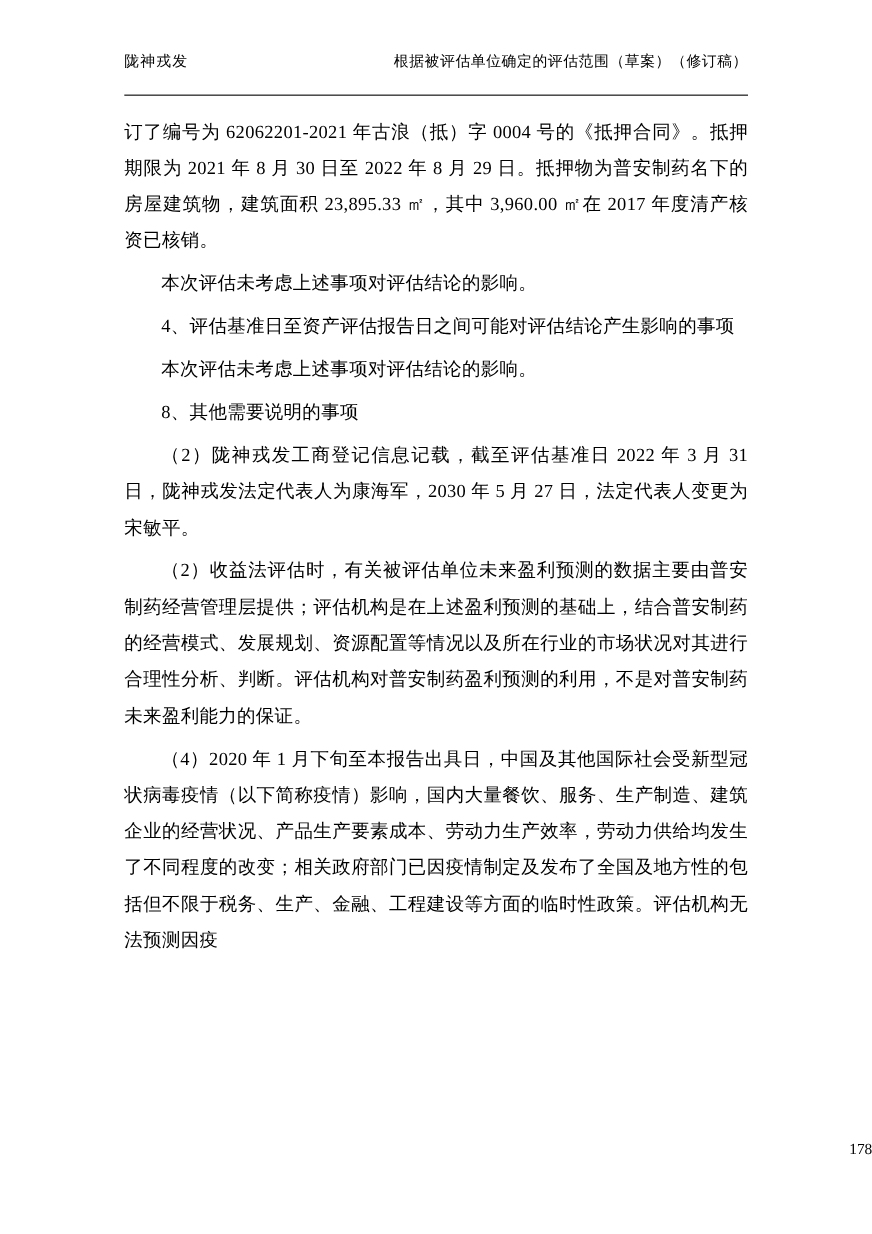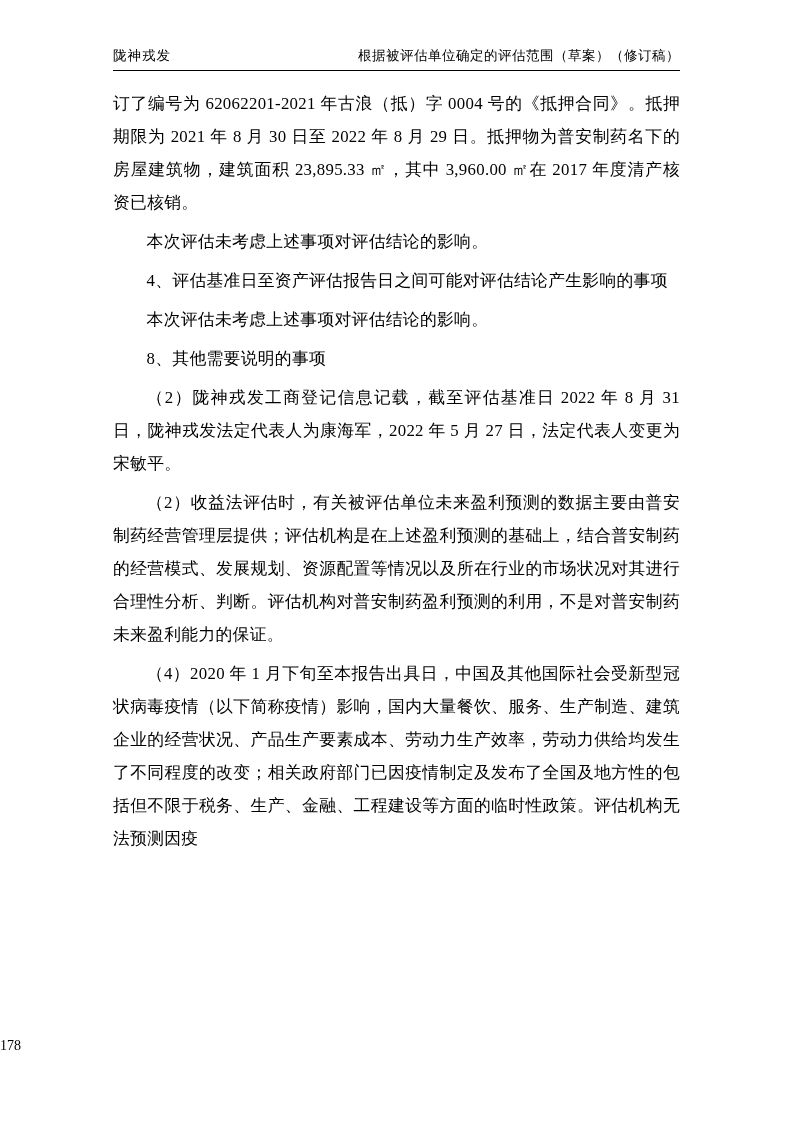--- a/index.html
+++ b/index.html
@@ -17,21 +17,21 @@
     padding: 48px 113px 0 113px;
     font-family: "Liberation Serif", "DejaVu Serif", serif;
     color: #000000;
     overflow: hidden;
   }
   .page-header {
     display: flex;
     justify-content: space-between;
     align-items: flex-end;
     border-bottom: 1.5px solid #000000;
-    padding-bottom: 6px;
+    padding-bottom: 22px;
     font-size: 13.5px;
     line-height: 16px;
   }
   .page-header .hdr-left {
     letter-spacing: 1px;
   }
   .page-header .hdr-right {
     letter-spacing: 0.5px;
   }
   .doc-body {
@@ -48,42 +48,42 @@
     font-family: Liberation Serif, serif;
   }
   .para.no-indent {
     text-indent: 0;
   }
   .page-footer {
     position: absolute;
     left: 0;
     right: 0;
     top: 1036px;
-    text-align: left;
+    text-align: right;
     font-size: 14px;
     line-height: 20px;
   }
 </style>
 </head>
 <body>
 
 <div class="page">
 
   <div class="page-header">
     <span class="hdr-left">陇神戎发</span>
     <span class="hdr-right">根据被评估单位确定的评估范围（草案）（修订稿）</span>
   </div>
 
   <div class="doc-body">
     <p class="para no-indent">订了编号为 62062201-2021 年古浪（抵）字 0004 号的《抵押合同》。抵押期限为 2021 年 8 月 30 日至 2022 年 8 月 29 日。抵押物为普安制药名下的房屋建筑物，建筑面积 23,895.33 ㎡，其中 3,960.00 ㎡在 2017 年度清产核资已核销。</p>
     <p class="para">本次评估未考虑上述事项对评估结论的影响。</p>
     <p class="para">4、评估基准日至资产评估报告日之间可能对评估结论产生影响的事项</p>
     <p class="para">本次评估未考虑上述事项对评估结论的影响。</p>
     <p class="para">8、其他需要说明的事项</p>
-    <p class="para">（2）陇神戎发工商登记信息记载，截至评估基准日 2022 年 8 月 31 日，陇神戎发法定代表人为康海军，2022 年 5 月 27 日，法定代表人变更为宋敏平。</p>
+    <p class="para">（2）陇神戎发工商登记信息记载，截至评估基准日 2022 年 3 月 31 日，陇神戎发法定代表人为康海军，2030 年 5 月 27 日，法定代表人变更为宋敏平。</p>
     <p class="para">（2）收益法评估时，有关被评估单位未来盈利预测的数据主要由普安制药经营管理层提供；评估机构是在上述盈利预测的基础上，结合普安制药的经营模式、发展规划、资源配置等情况以及所在行业的市场状况对其进行合理性分析、判断。评估机构对普安制药盈利预测的利用，不是对普安制药未来盈利能力的保证。</p>
     <p class="para">（4）2020 年 1 月下旬至本报告出具日，中国及其他国际社会受新型冠状病毒疫情（以下简称疫情）影响，国内大量餐饮、服务、生产制造、建筑企业的经营状况、产品生产要素成本、劳动力生产效率，劳动力供给均发生了不同程度的改变；相关政府部门已因疫情制定及发布了全国及地方性的包括但不限于税务、生产、金融、工程建设等方面的临时性政策。评估机构无法预测因疫</p>
   </div>
 
   <div class="page-footer">
     <span>178</span>
   </div>
 
 </div>
 

